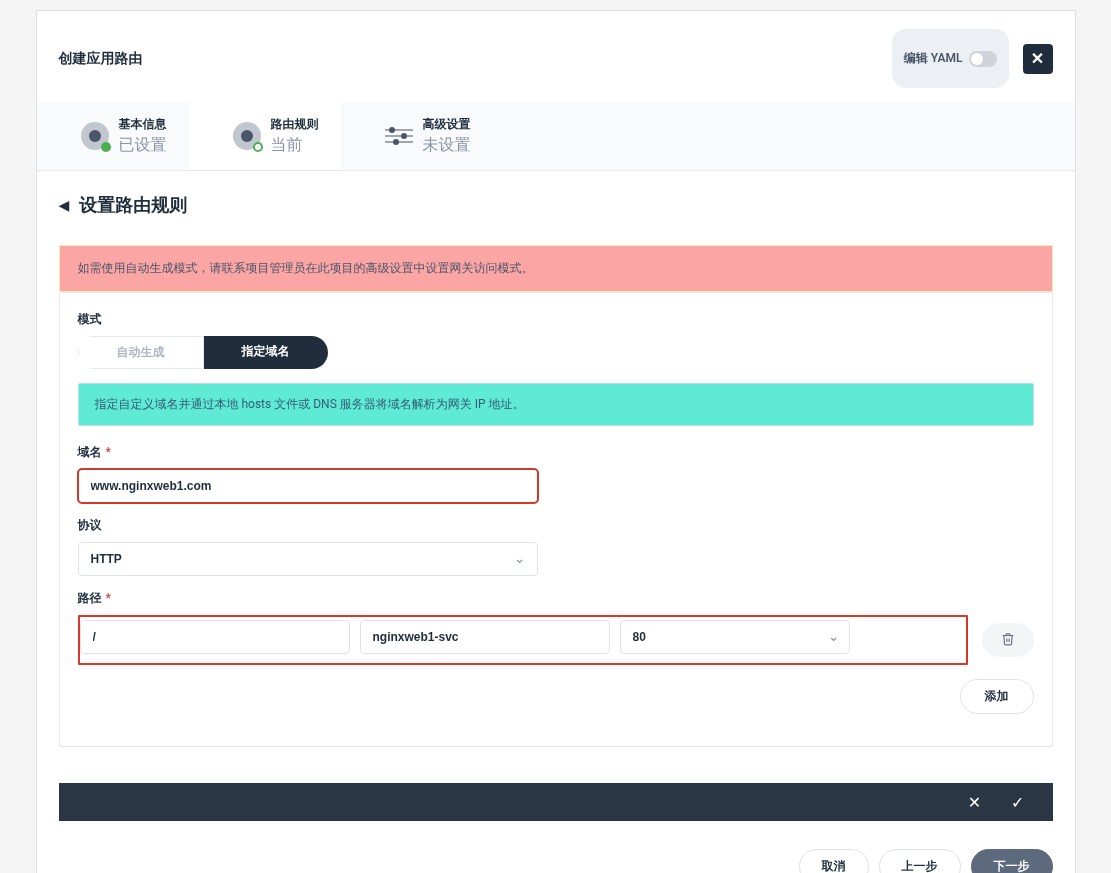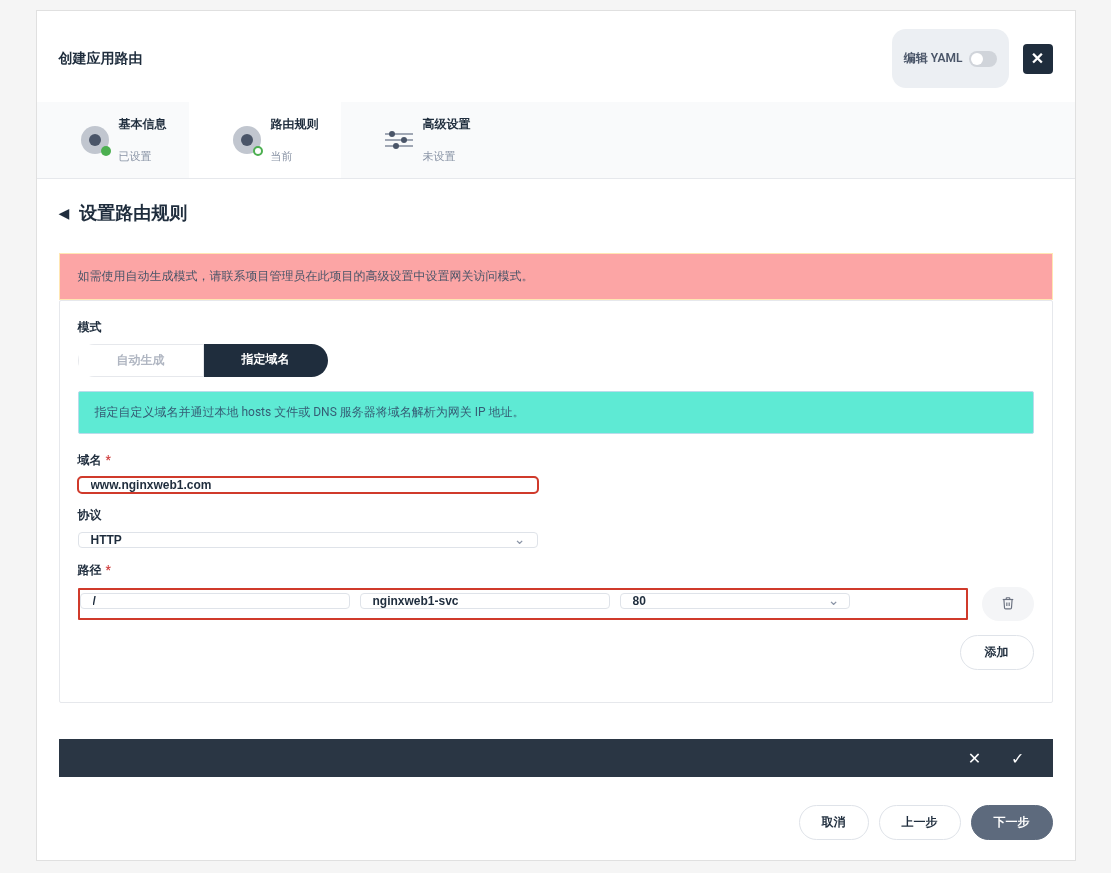--- a/index.html
+++ b/index.html
@@ -68,21 +68,21 @@
     width: 12px; height: 12px; border-radius: 50%; background: #4a5568;
   }
   .step-badge {
     width: 10px; height: 10px; border-radius: 50%;
     position: absolute; right: -2px; bottom: -2px;
   }
   .step.done .step-badge { background: #4caf50; }
   .step.current .step-badge { background: #fff; border: 2px solid #4caf50; }
   .step-texts { display: flex; flex-direction: column; }
   .step-label { font-weight: 700; font-size: 12px; color: #1f2d3d; }
-  .step-status { font-size: 11px; color: #8a94a6; margin-top: 16px; }
+  .step-status { font-size: 16px; color: #8a94a6; margin-top: 2px; }
   .slider-icon {
     width: 28px; height: 28px; display:flex; flex-direction:column; justify-content:center; gap:4px;
   }
   .slider-line { height:2px; background:#a0a7b4; position:relative; }
   .slider-dot { width:6px; height:6px; background:#4a5568; border-radius:50%; position:absolute; top:-2px; }
   .content { padding: 22px; }
   .section-header {
     display: flex; align-items: center; gap: 10px;
     margin-bottom: 28px;
   }
@@ -109,21 +109,21 @@
   }
   .seg-off { background: #fff; color: #b0b6c2; border: 1px solid #e6e8ec; }
   .seg-on { background: #1f2d3d; color: #fff; }
   .alert-info {
     background: #5eead4; border: 1px solid #b9dceb; color: #355d75;
     padding: 12px 16px; font-size: 12px; border-radius: 2px;
     margin-bottom: 18px;
   }
   .form-row { margin-bottom: 14px; }
   .text-input, .select-input {
-    width: 460px; height: 16px; border: 1px solid #dfe3e9; border-radius: 4px;
+    width: 460px; height: 34px; border: 1px solid #dfe3e9; border-radius: 4px;
     padding: 0 12px; font-size: 12px; font-weight: 600; color: #1f2d3d;
     outline: none;
   }
   .hl-red { outline: 2px solid #d03a2b; outline-offset: -1px; }
   .select-wrap { position: relative; display: inline-block; }
   .select-wrap::after {
     content: "⌄"; position: absolute; right: 12px; top: 50%; transform: translateY(-55%);
     color: #8a94a6; font-size: 14px; pointer-events: none;
   }
   .path-row {

